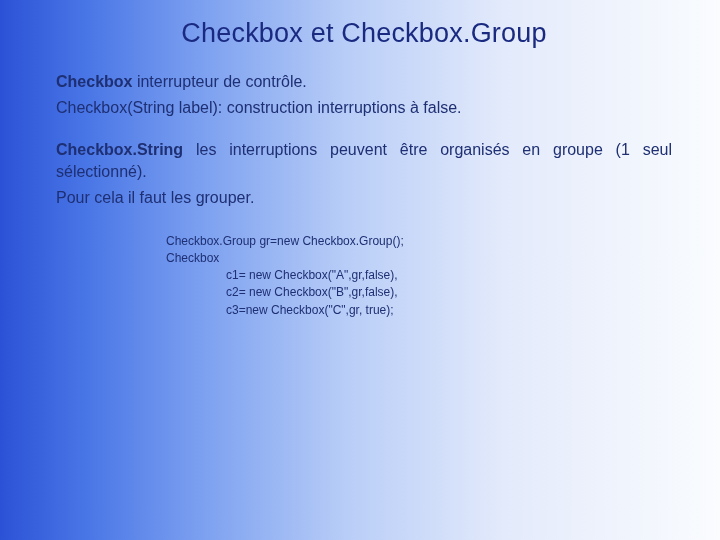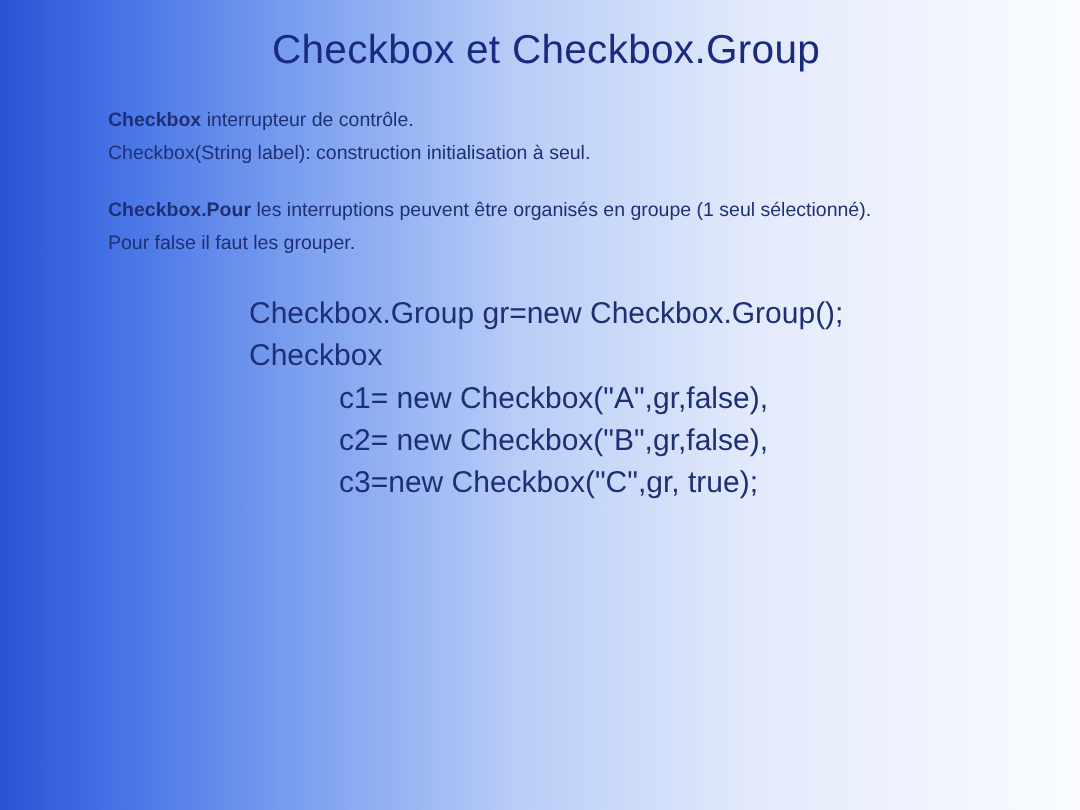--- a/index.html
+++ b/index.html
@@ -22,61 +22,60 @@
   }
   .title {
     font-size: 27px;
     font-weight: 400;
     color: #1a2a80;
     text-align: center;
     margin-bottom: 22px;
     letter-spacing: 0.2px;
   }
   .para {
-    font-size: 13px;
+    font-size: 16px;
     line-height: 1.38;
     color: #1e2f73;
     margin-bottom: 4px;
     text-align: justify;
-    margin-left: 16px;
   }
   .gap {
     height: 16px;
   }
   .bold {
     font-weight: 700;
   }
   .code {
     margin-top: 24px;
     margin-left: 110px;
-    font-size: 20px;
+    font-size: 12px;
     line-height: 1.42;
     color: #1e2f73;
   }
   .code .line { white-space: pre; }
   .indent1 { padding-left: 60px; }
 </style>
 </head>
 <body>
 
 <div class="slide">
 
   <div class="title">Checkbox et Checkbox.Group</div>
 
   <div class="para">
     <span class="bold">Checkbox</span><span> interrupteur de contrôle.</span>
   </div>
-  <div class="para">Checkbox(String label): construction initialisation à seul.</div>
+  <div class="para">Checkbox(String label): construction interruptions à false.</div>
 
   <div class="gap"></div>
 
   <div class="para">
-    <span class="bold">Checkbox.Pour</span><span> les interruptions peuvent être organisés en groupe (1 seul sélectionné).</span>
+    <span class="bold">Checkbox.String</span><span> les interruptions peuvent être organisés en groupe (1 seul sélectionné).</span>
   </div>
-  <div class="para">Pour false il faut les grouper.</div>
+  <div class="para">Pour cela il faut les grouper.</div>
 
   <div class="code">
     <div class="line">Checkbox.Group gr=new Checkbox.Group();</div>
     <div class="line">Checkbox</div>
     <div class="line indent1">c1= new Checkbox("A",gr,false),</div>
     <div class="line indent1">c2= new Checkbox("B",gr,false),</div>
     <div class="line indent1">c3=new Checkbox("C",gr, true);</div>
   </div>
 
 </div>

